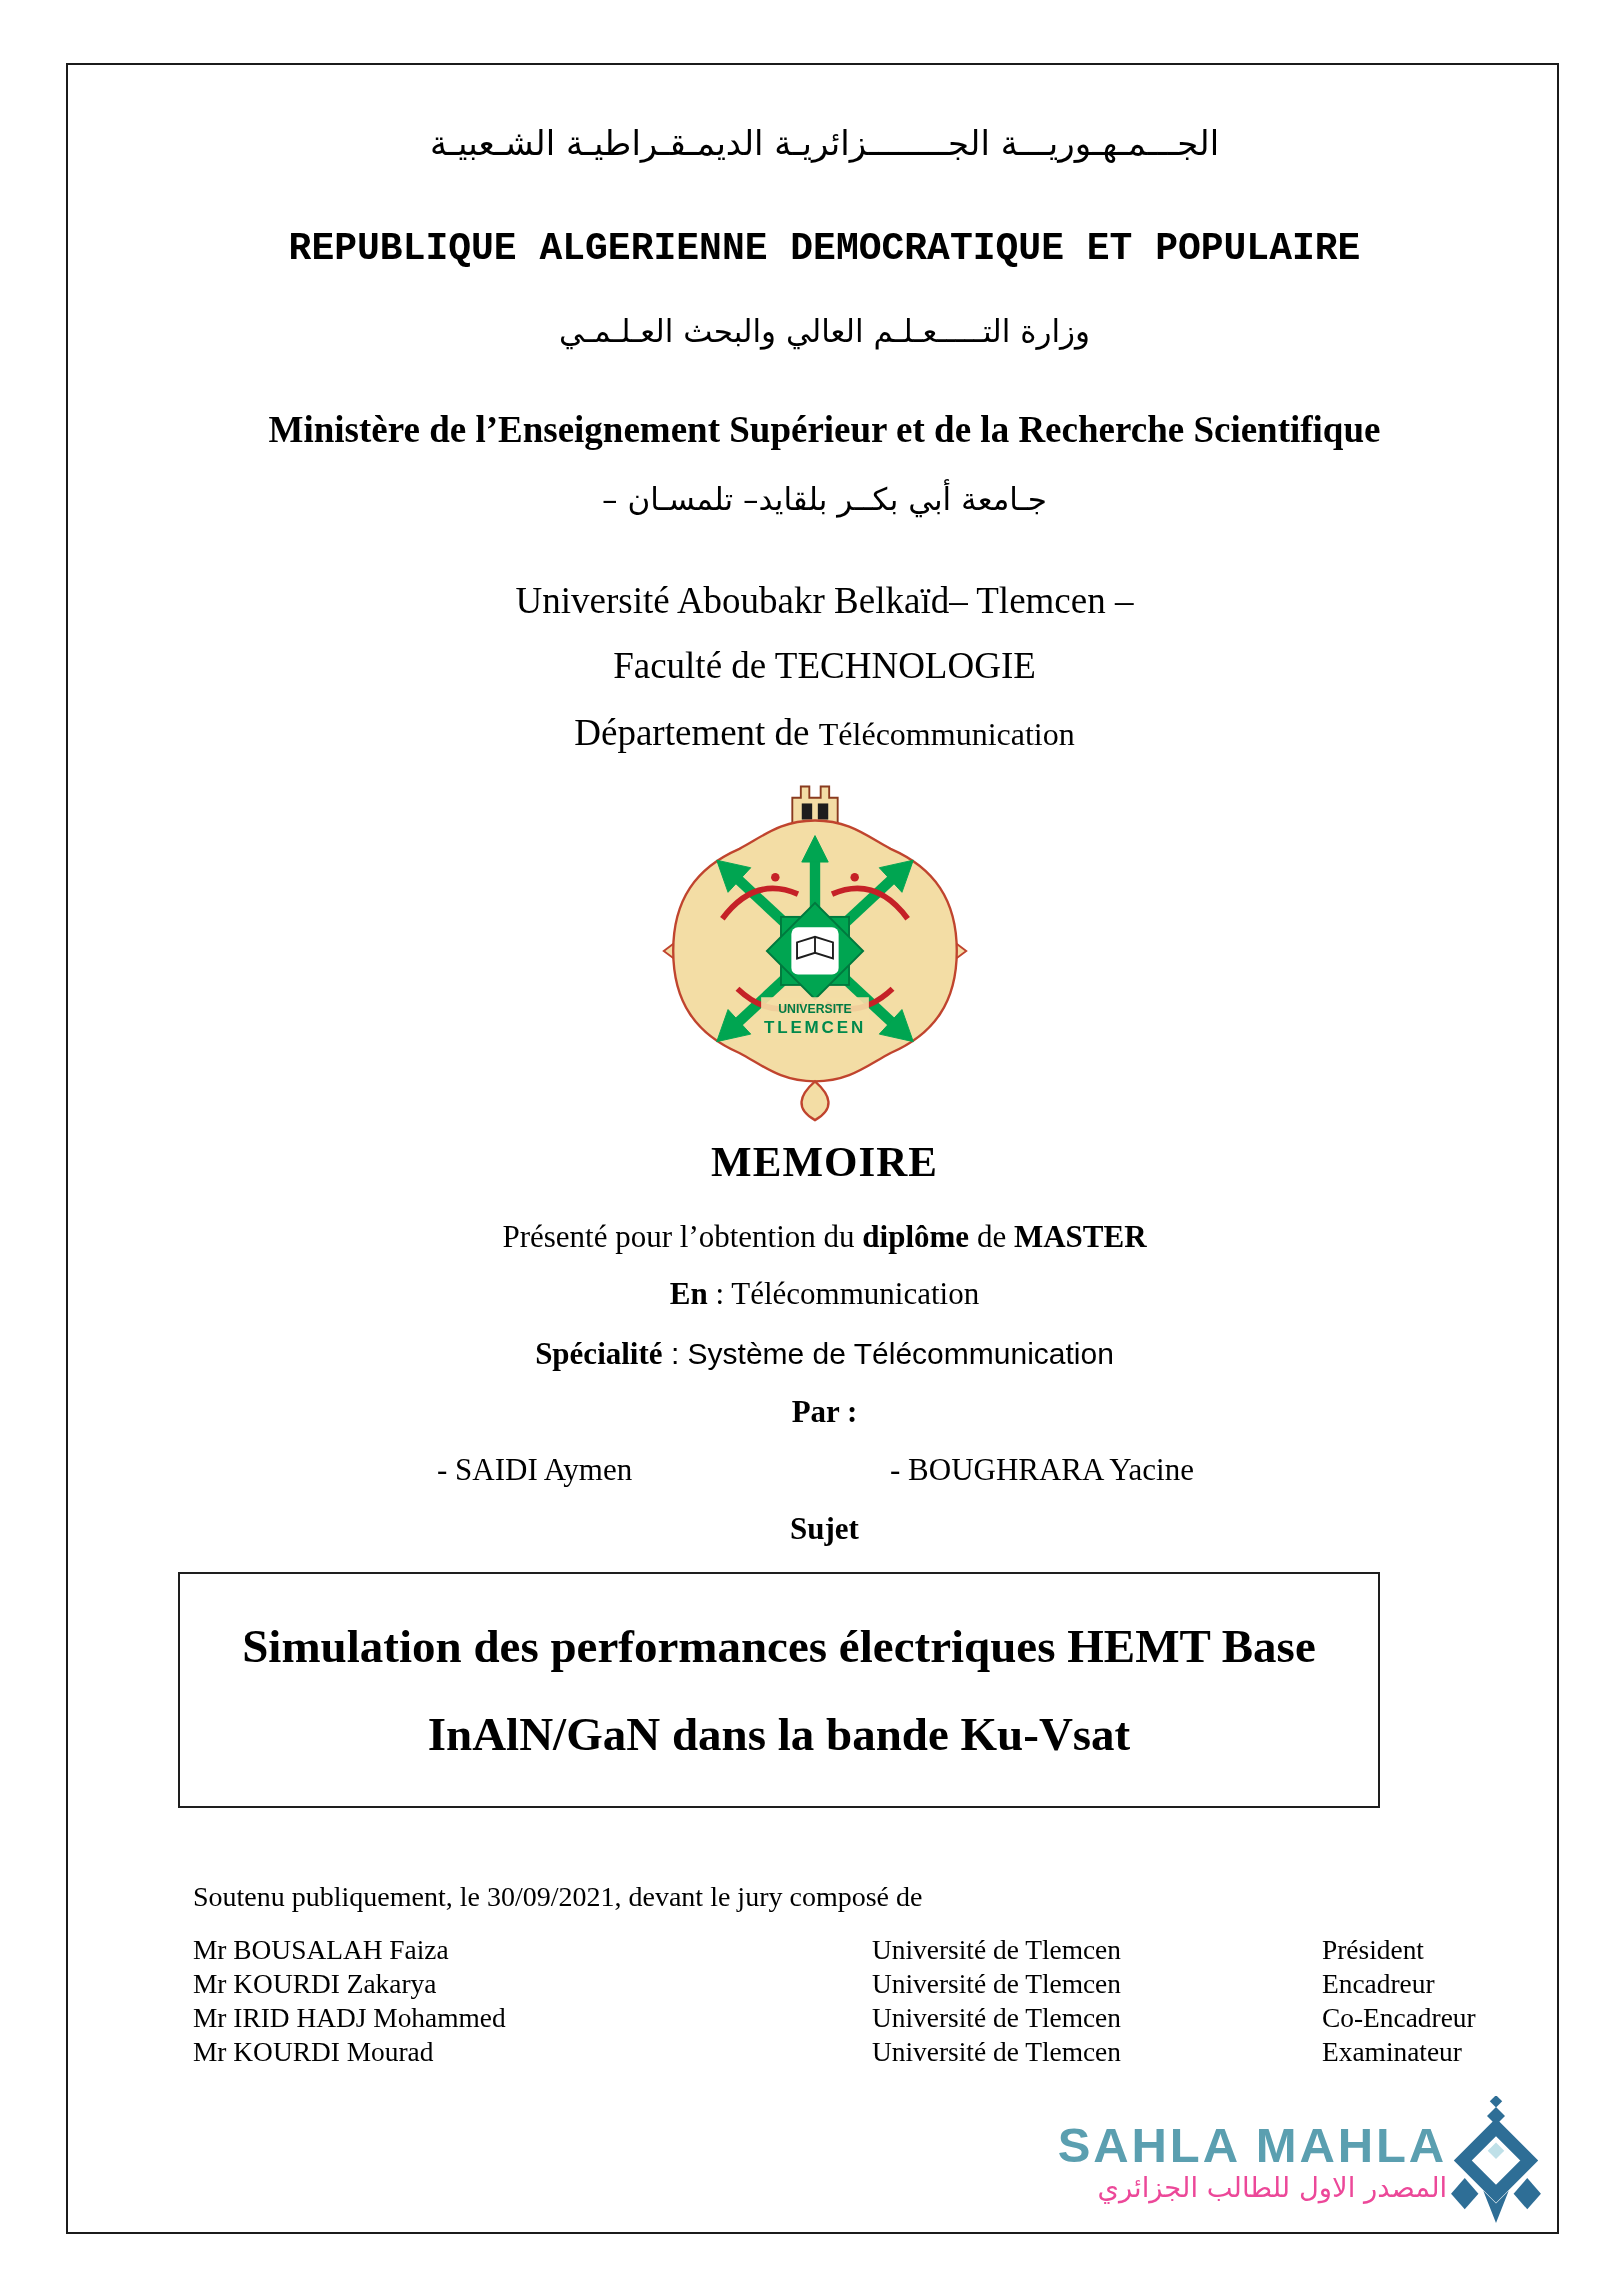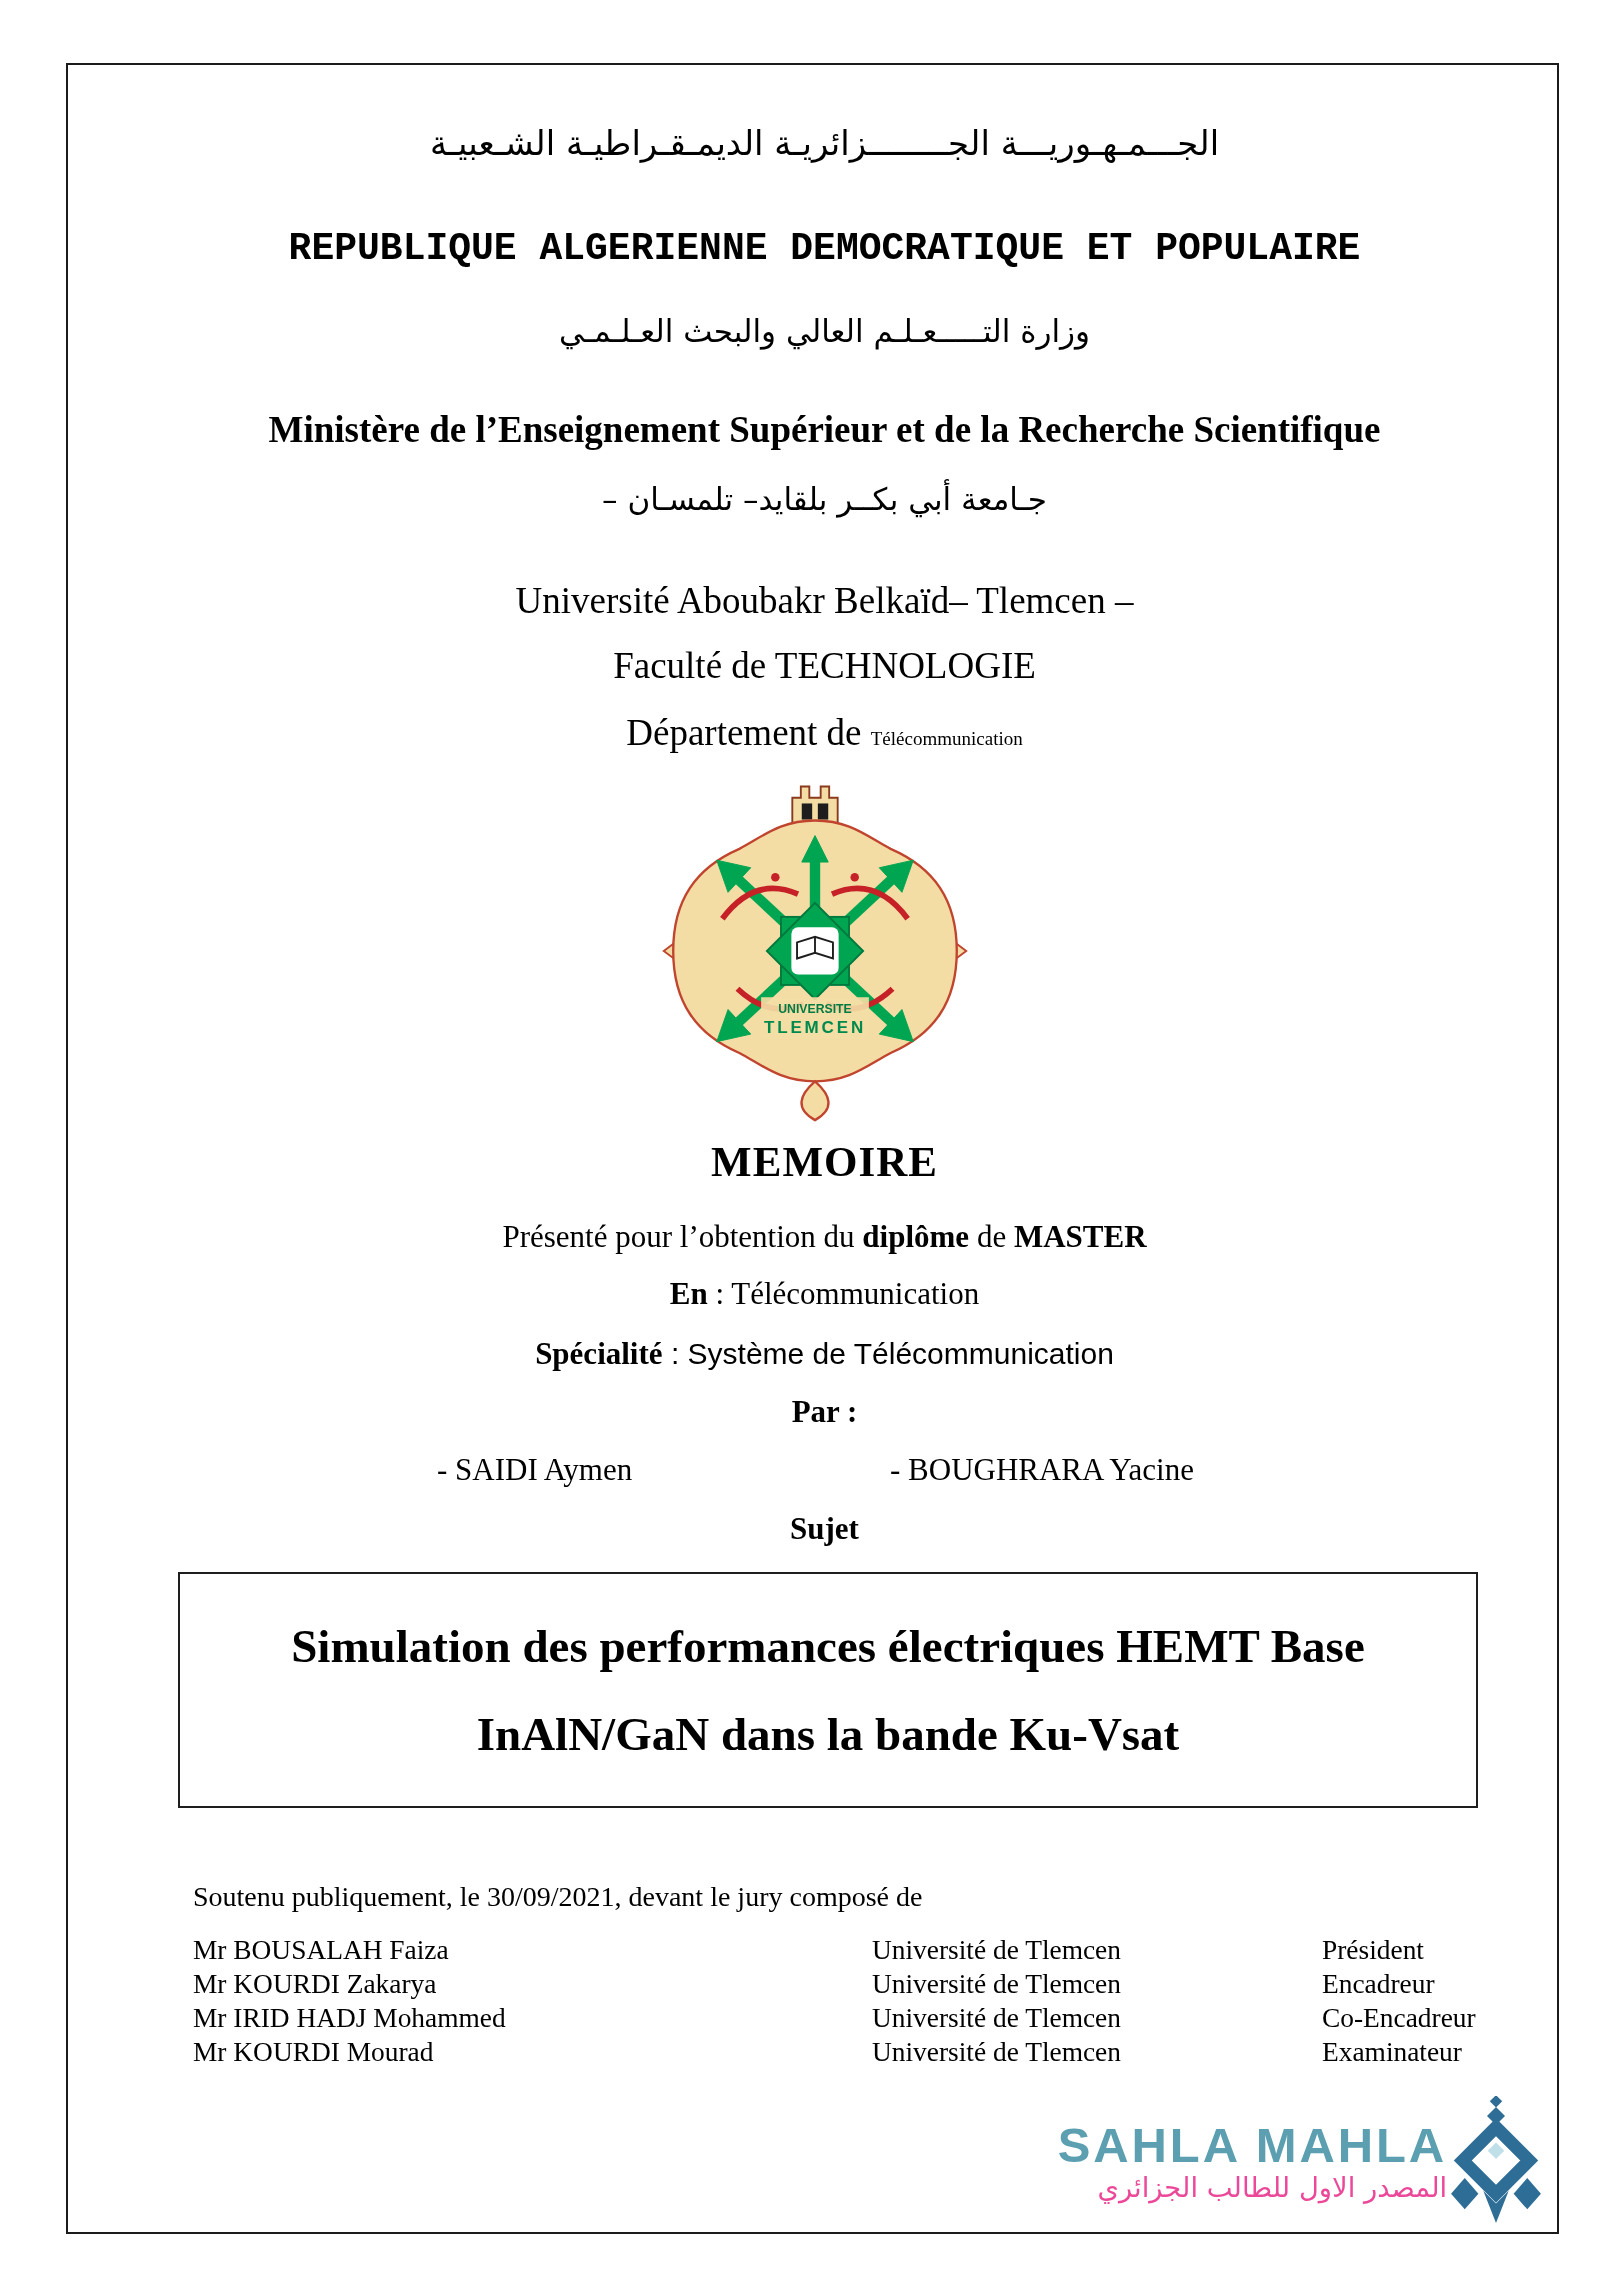--- a/index.html
+++ b/index.html
@@ -19,37 +19,37 @@
   .b { font-weight:bold; }
 
   .republic-ar   { top:122px;  font-size:34px; }
   .republic-fr   { top:225px;  font-size:38px; font-weight:bold;font-family:Liberation Mono, monospace; }
   .ministry-ar   { top:312px;  font-size:31px; }
   .ministry-fr   { top:407px;  font-size:37px; font-weight:bold; }
   .university-ar { top:480px;  font-size:31px; }
   .university-fr { top:578px;  font-size:37px; }
   .faculty       { top:643px;  font-size:37px; }
   .department    { top:710px;  font-size:37px; }
-  .department .small { font-size:19px;font-family:Liberation Serif, serif; }
+  .department .small { font-size:32px;font-family:Liberation Serif, serif; }
 
   .emblem { position:absolute; left:662px; top:777px; }
 
   .memoire   { top:1135px; font-size:43px; font-weight:bold; letter-spacing:1px; }
   .presente  { top:1218px; font-size:31px; }
   .en-line   { top:1275px; font-size:31px; }
   .specialty { top:1335px; font-size:31px; }
   .specialty .val { font-size:30px; }
   .par       { top:1393px; font-size:31px; font-weight:bold; }
   .authors   { top:1451px; font-size:31px; height:39px; }
   .authors .a1 { position:absolute; left:371px; }
   .authors .a2 { position:absolute; left:824px; }
   .sujet     { top:1510px; font-size:31px; font-weight:bold; }
 
   .subject-box {
-    position:absolute; left:178px; top:1572px; width:1300px; height:236px;
+    position:absolute; left:178px; top:1572px; width:1202px; height:236px;
     border:2.9px solid #1e1e1e; background:#fff;
     display:flex; flex-direction:column; align-items:center; justify-content:center;
     gap:41px; text-align:center;
   }
   .subject-box .t { font-size:47px; font-weight:bold; line-height:1; }
 
   .soutenu {
     position:absolute; left:193px; top:1881px; width:1305px;
     font-size:28px; text-align:left;
   }

